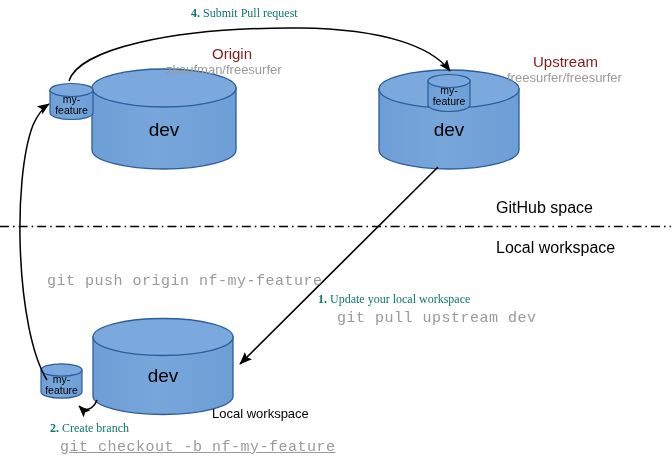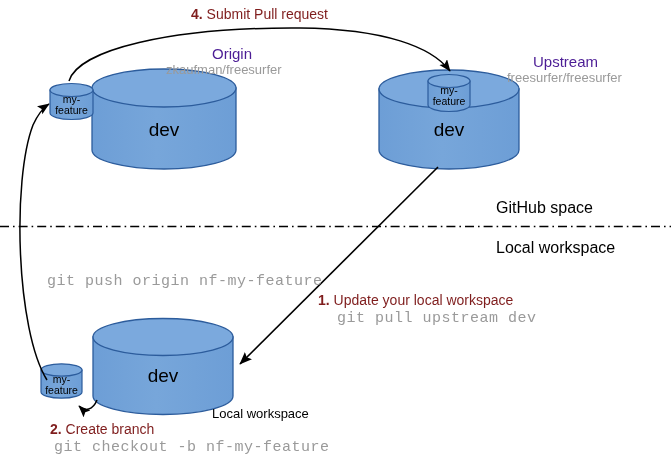--- a/index.html
+++ b/index.html
@@ -1,24 +1,24 @@
 <!DOCTYPE html>
 <html><head>
 <meta charset="utf-8">
 <style>
   html,body{margin:0;padding:0;background:#ffffff;}
   body{width:671px;height:469px;overflow:hidden;
        font-family:"Liberation Sans",sans-serif;color:#000;}
   #diagram{position:relative;width:671px;height:469px;}
   svg#canvas{position:absolute;left:0;top:0;width:671px;height:469px;}
   .lbl{position:absolute;white-space:nowrap;line-height:1.12;}
-  .title{font-size:15px;color:#4c1d95;}
+  .title{font-size:15px;color:#7f1d1d;}
   .repo{font-size:13px;color:#9a9a9a;}
   .space{font-size:16px;color:#000;}
-  .stepline{font-size:14px;color:#7f1d1d;}
+  .stepline{font-size:12px;color:#0f766e;font-family:Liberation Serif, serif;}
   .stepline b{font-weight:bold;}
   .cmd{font-family:"Liberation Mono",monospace;font-size:15px;
        color:#9a9a9a;letter-spacing:.5px;}
   .caption{font-size:13px;color:#000;}
   .cyl-text{font-size:19px;fill:#000;}
   .cyl-small-text{font-size:10.5px;fill:#000;}
 </style>
 </head>
 <body>
 
@@ -107,15 +107,15 @@
     <span>Update your local workspace</span>
   </div>
   <div class="lbl cmd" style="left:337px;top:311px;">git pull upstream dev</div>
 
   <div class="lbl caption" style="left:212px;top:407px;">Local workspace</div>
 
   <div class="lbl stepline" style="left:50px;top:422px;">
     <b>2.</b>
     <span>Create branch</span>
   </div>
-  <div class="lbl cmd" style="left:54px;top:440px;">git checkout -b nf-my-feature</div>
+  <div class="lbl cmd" style="left:60px;top:440px;text-decoration:underline;">git checkout -b nf-my-feature</div>
 
 </div>
 
 </body></html>

